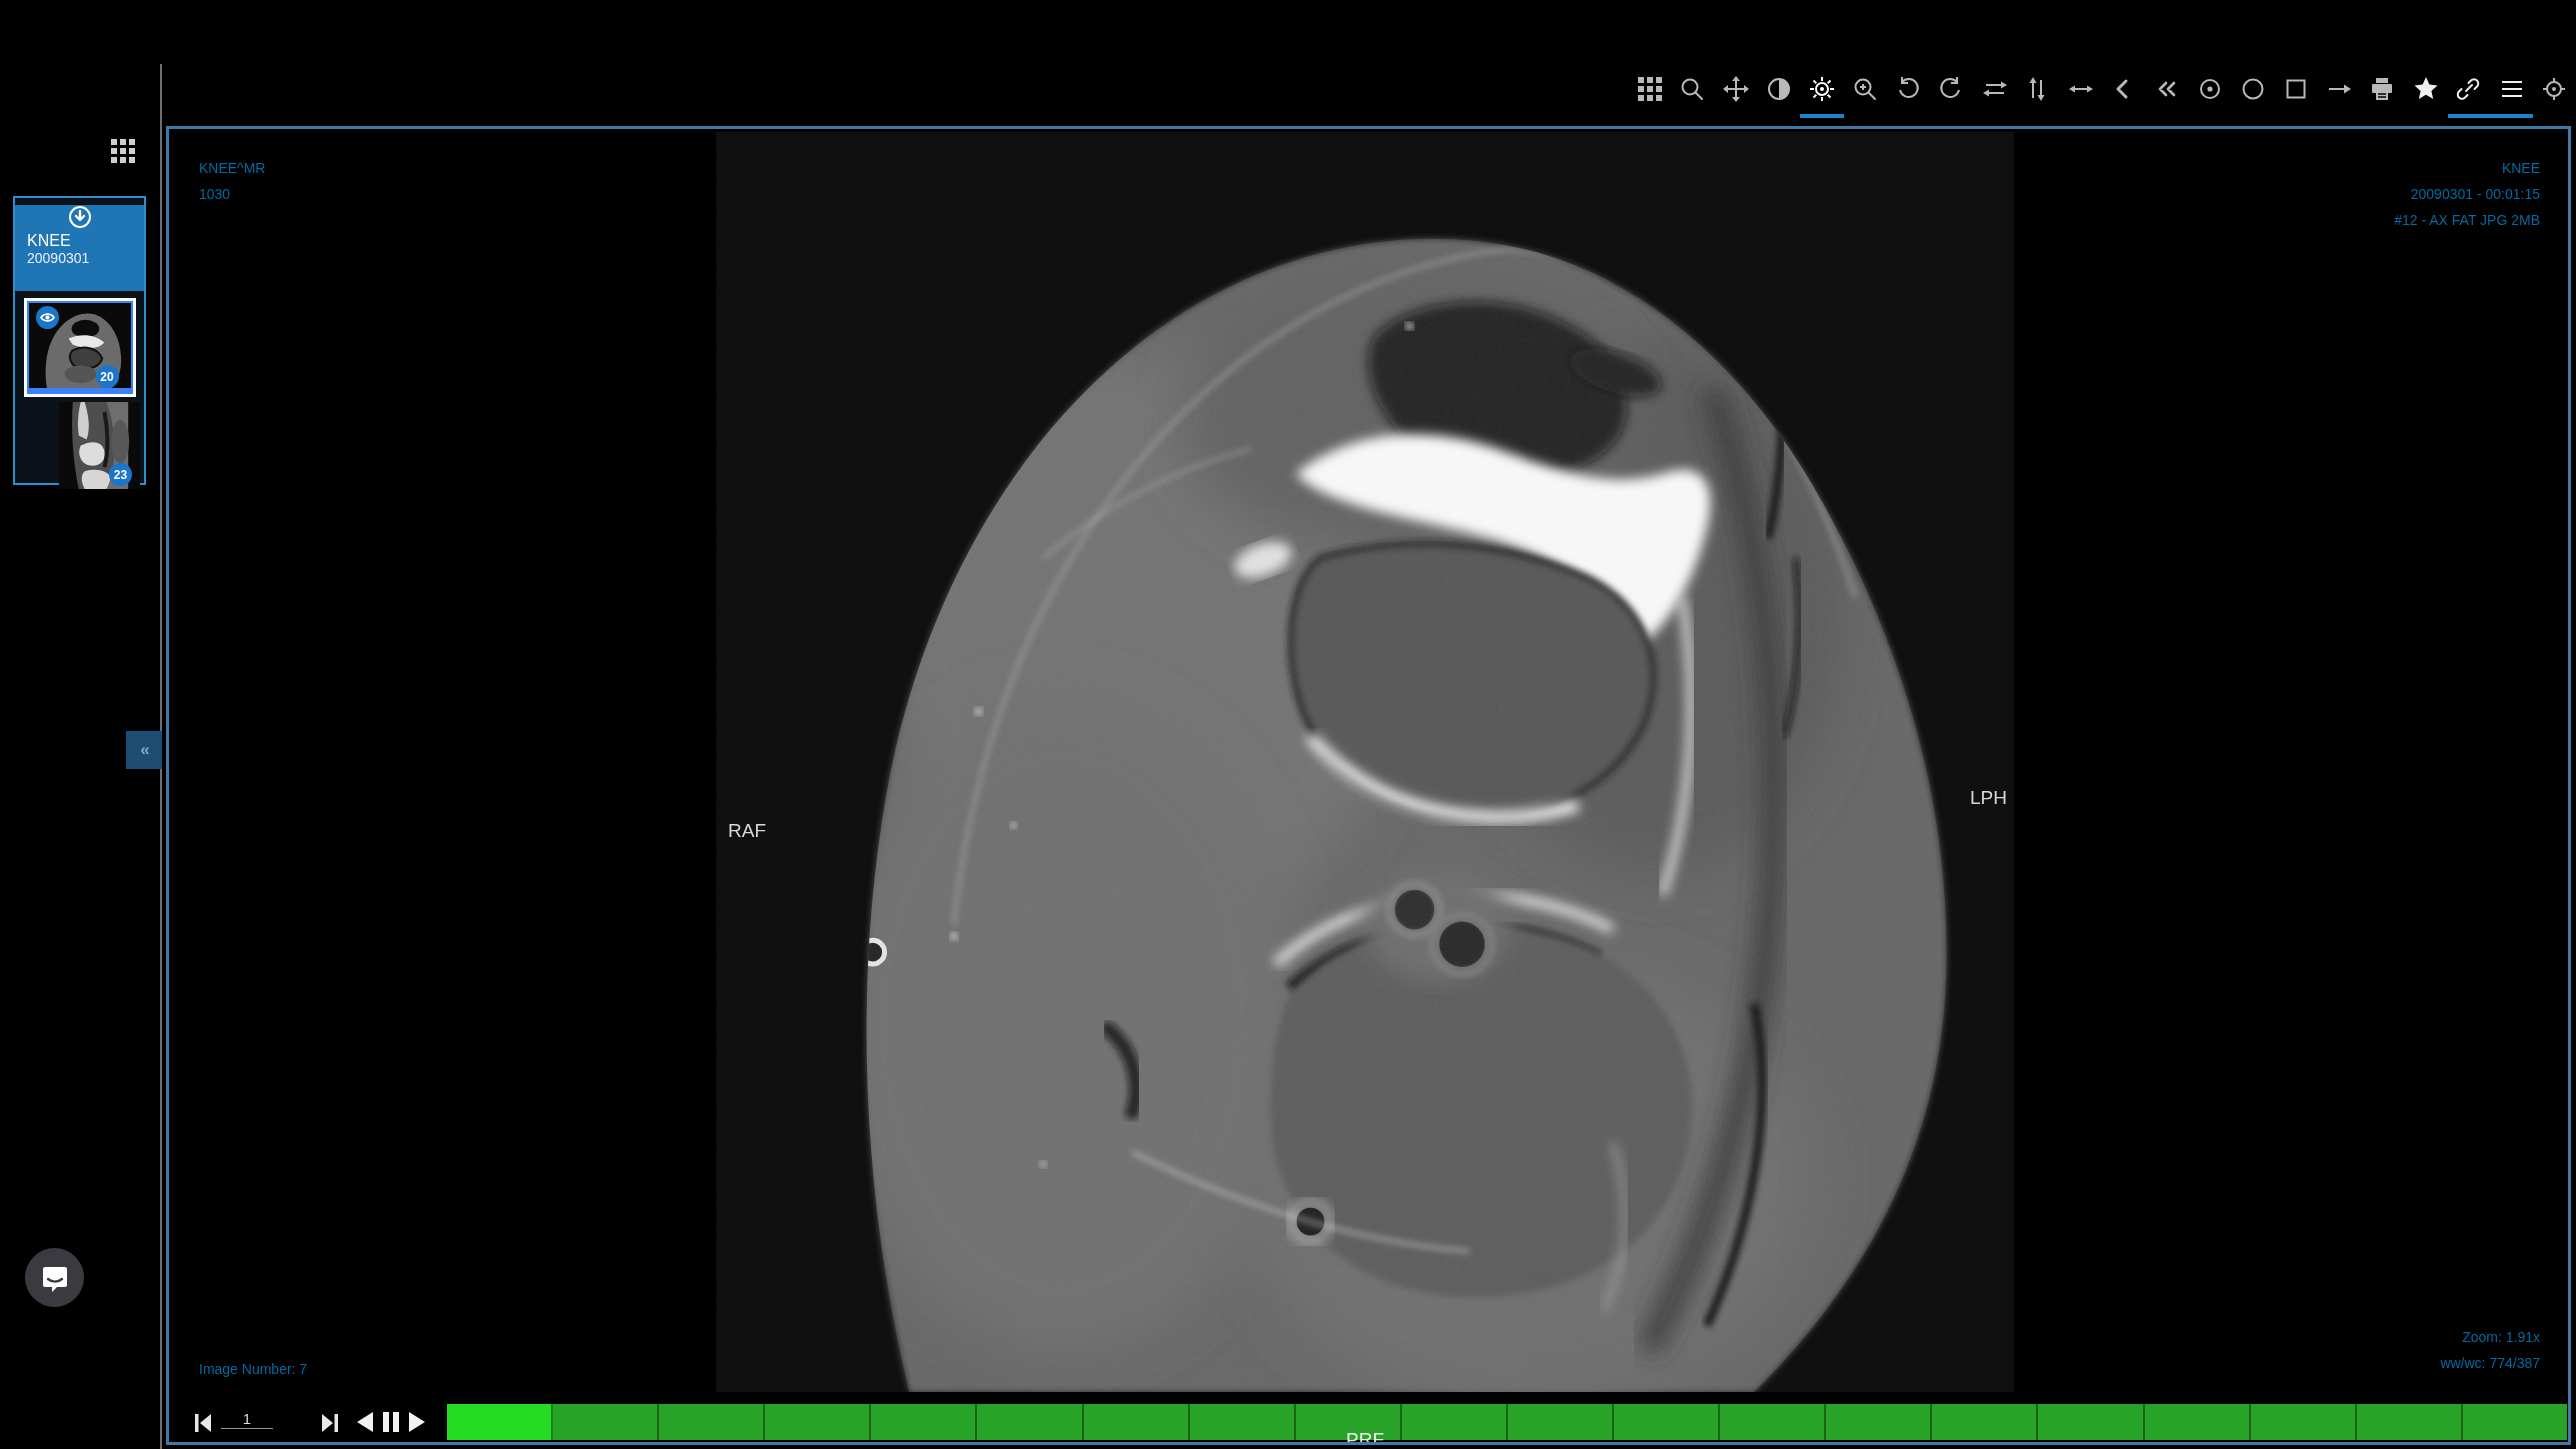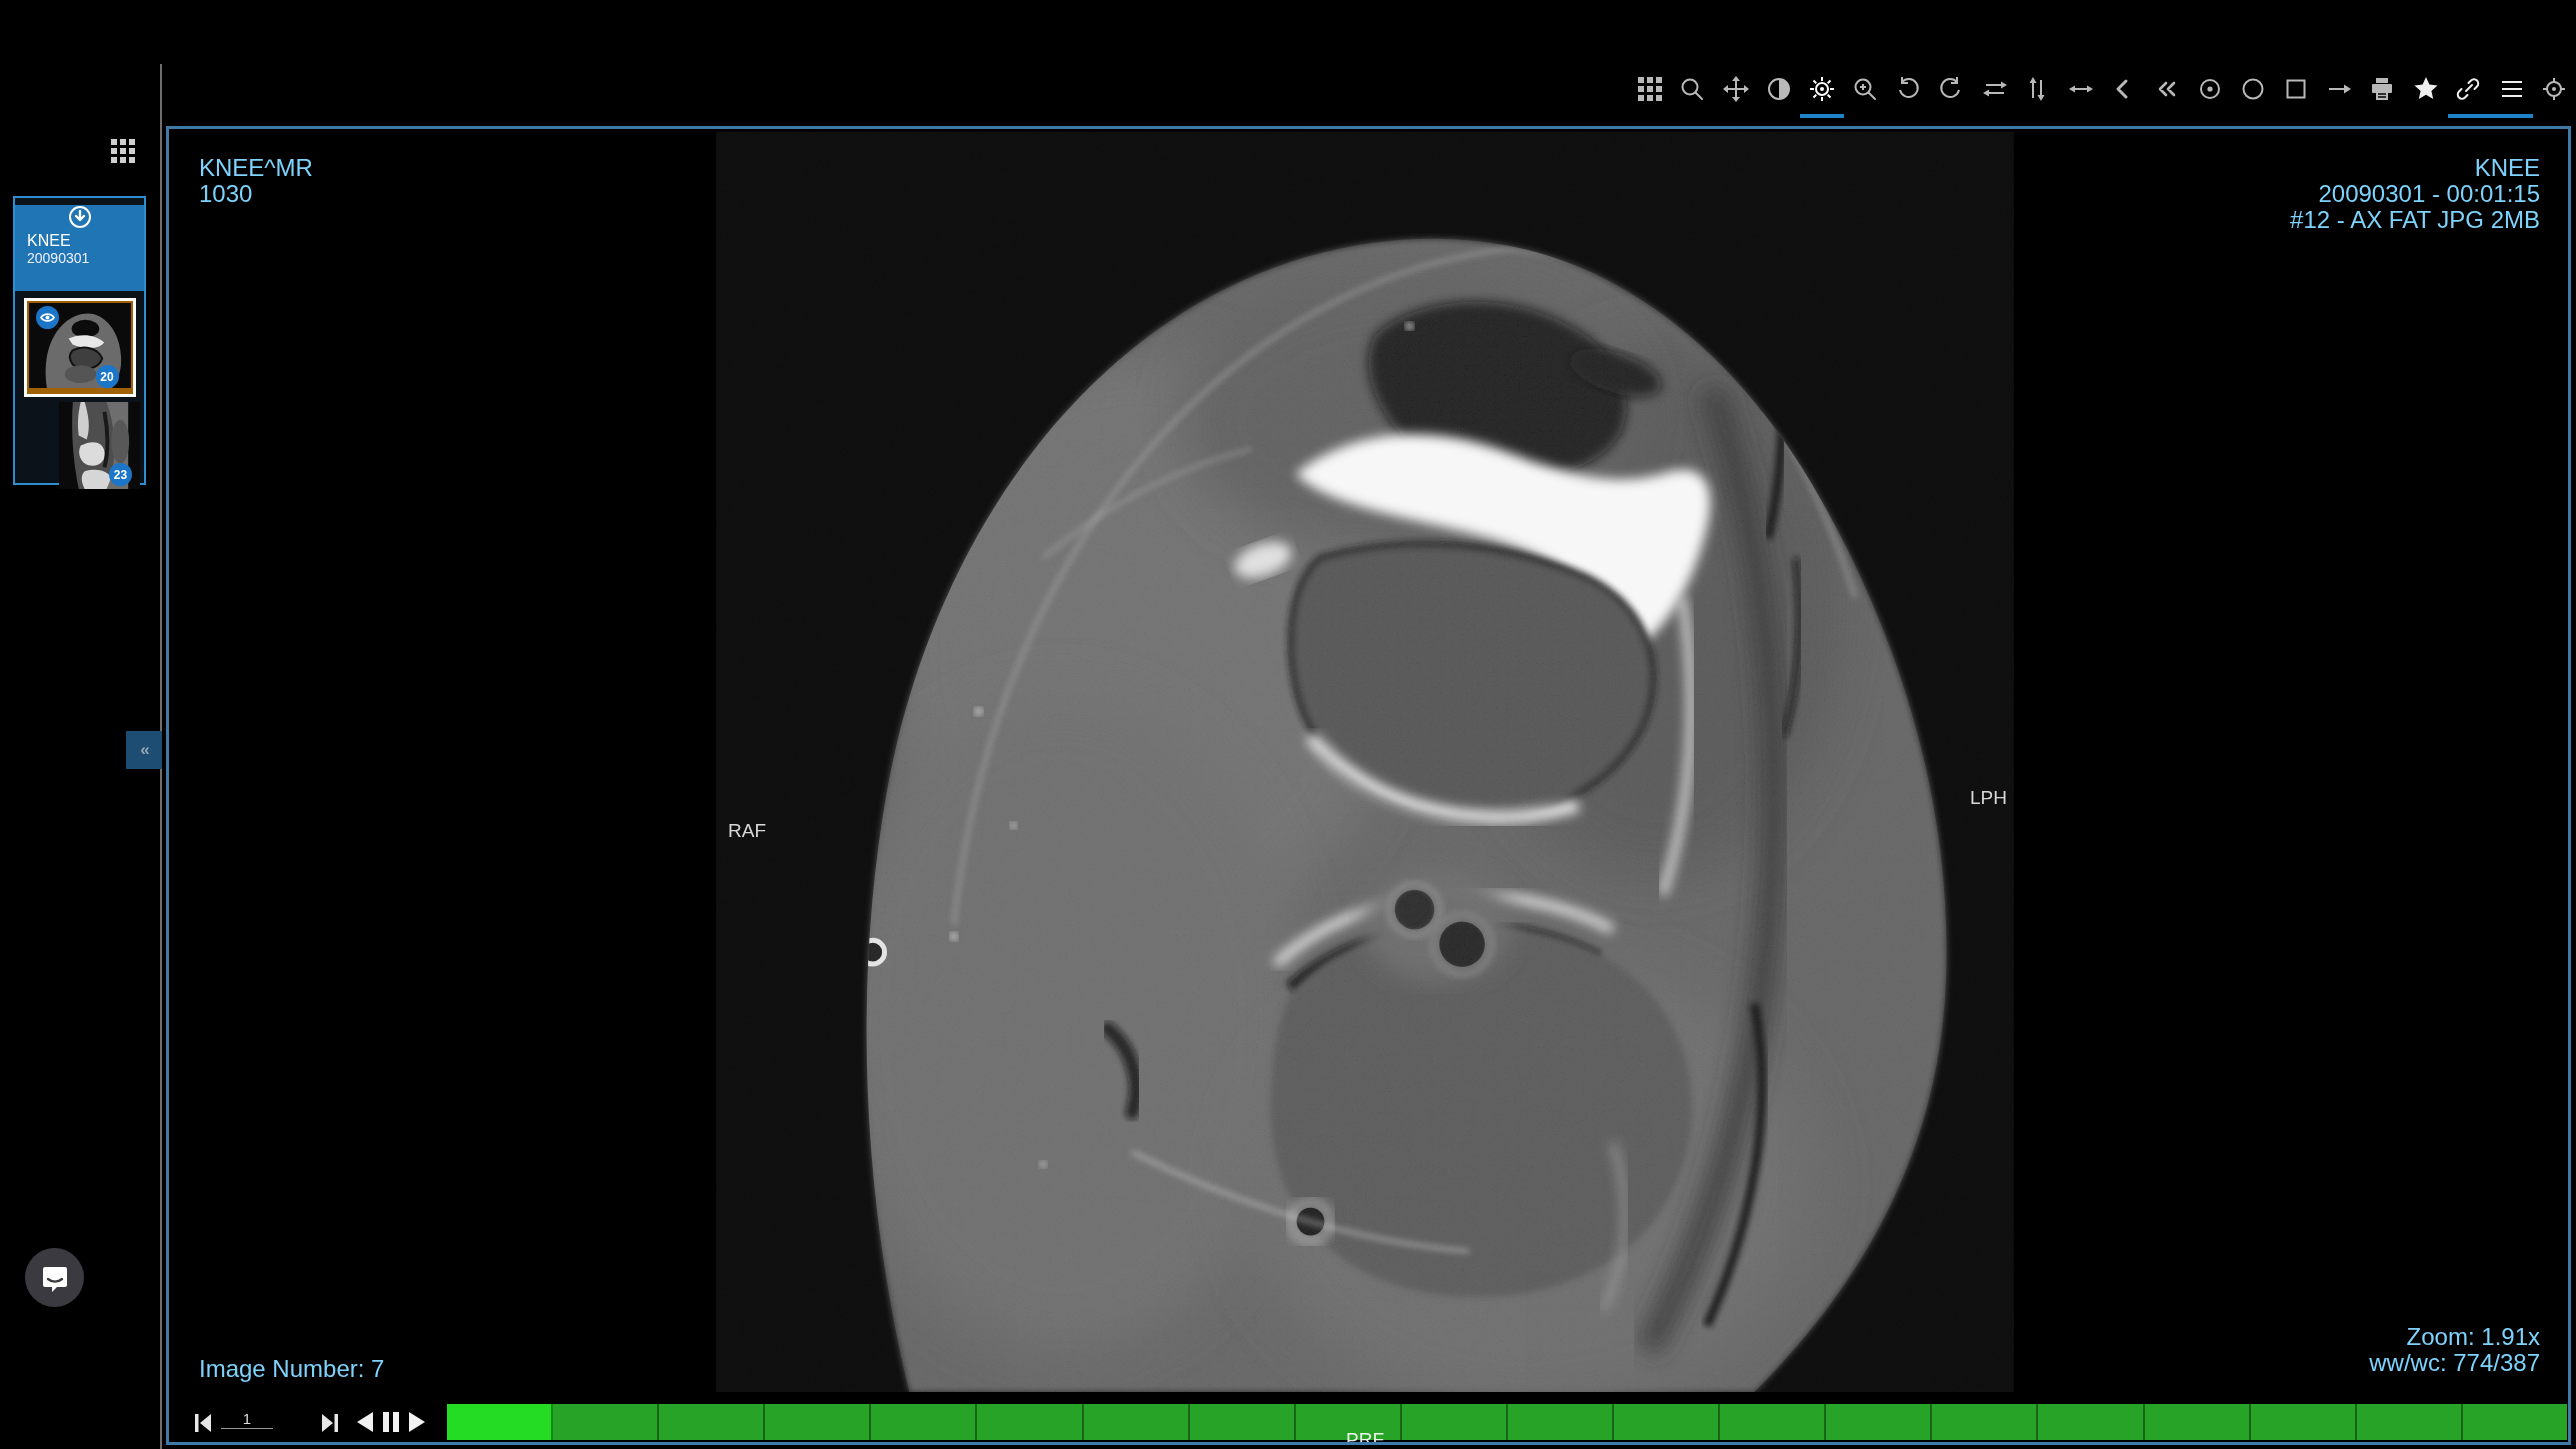--- a/index.html
+++ b/index.html
@@ -15,42 +15,42 @@
   #sidebar{position:absolute;left:0;top:64px;width:160px;bottom:0;background:#000;}
   #side-divider{position:absolute;left:160px;top:64px;width:2px;height:1385px;background:#6f6f6f;}
   #side-grid{position:absolute;left:109px;top:73px;width:28px;height:28px;cursor:pointer;}
   #study-panel{position:absolute;left:13px;top:132px;width:133px;height:289px;
                border:2px solid #2e8fd0;background:#0c1219;box-sizing:border-box;}
   #study-head{height:86px;background:#2076b4;cursor:pointer;}
   #dl-icon{display:block;margin:7px auto 2px auto;width:24px;height:24px;}
   #study-title{margin-left:12px;font-size:16px;color:#fff;line-height:19px;}
   #study-date{margin-left:12px;font-size:14px;color:#eef;line-height:17px;}
   .thumb{position:relative;cursor:pointer;}
-  #thumb1{margin:7px auto 0 auto;width:102px;border:3px solid #fff;background:#a16207;padding:2px;}
+  #thumb1{margin:7px auto 0 auto;width:102px;border:3px solid #fff;background:#3b82f6;padding:2px;}
   #thumb2{margin:5px auto 0 auto;width:81px;padding-left:40px;}
   .badge{position:absolute;width:23px;height:23px;border-radius:50%;background:#1b76c9;color:#fff;
          font-size:12px;font-weight:bold;display:flex;align-items:center;justify-content:center;}
   #eye-badge{position:absolute;top:5px;left:9px;width:23px;height:23px;border-radius:50%;
              background:#1b76c9;display:flex;align-items:center;justify-content:center;cursor:pointer;}
   #collapse-btn{position:absolute;left:126px;top:731px;width:36px;height:38px;background:#1d4d73;
                 color:#96a6b3;font-size:17px;font-weight:bold;display:flex;align-items:center;
                 justify-content:center;cursor:pointer;letter-spacing:-2px;}
   #intercom{position:absolute;left:25px;top:1184px;width:59px;height:59px;border-radius:50%;
             background:#3a3a40;display:flex;align-items:center;justify-content:center;cursor:pointer;}
   
   .tbtn{position:absolute;top:71px;width:36px;height:36px;display:flex;align-items:center;
         justify-content:center;cursor:pointer;}
   .tbtn svg{stroke:#b9b9b9;fill:none;stroke-width:2;}
   .tbtn.bright svg{stroke:#efefef;}
   .tbtn.active svg{stroke:#ffffff;}
   .underline{position:absolute;top:114px;height:4px;background:#1e83c9;}
   
   #viewport{position:absolute;left:166px;top:126px;width:2405px;height:1319px;box-sizing:border-box;
             border:3px solid #3f79a8;background:#000;overflow:hidden;cursor:crosshair;}
-  .ovl{position:absolute;z-index:3;font-size:24px;line-height:26px;color:#7dd3fc;}
+  .ovl{position:absolute;z-index:3;font-size:14px;line-height:26px;color:#0369a1;}
   .ovl.right{text-align:right;}
   .marker{position:absolute;z-index:3;font-size:19px;color:#d8d8d8;}
   #mri{position:absolute;left:547px;top:3px;z-index:1;}
   
   .cine-ic{position:absolute;z-index:4;cursor:pointer;}
   #frame-input{position:absolute;left:52px;top:1280px;width:48px;background:transparent;border:none;
                border-bottom:1px solid #9a9a9a;color:#ddd;font-size:15px;text-align:center;z-index:4;
                font-family:"Liberation Sans",sans-serif;}
   #frame-total{position:absolute;left:109px;top:1346px;font-size:16px;color:#e8e8e8;z-index:4;}
   #progress{position:absolute;left:278px;top:1275px;width:2120px;height:36px;display:flex;z-index:4;cursor:pointer;}

